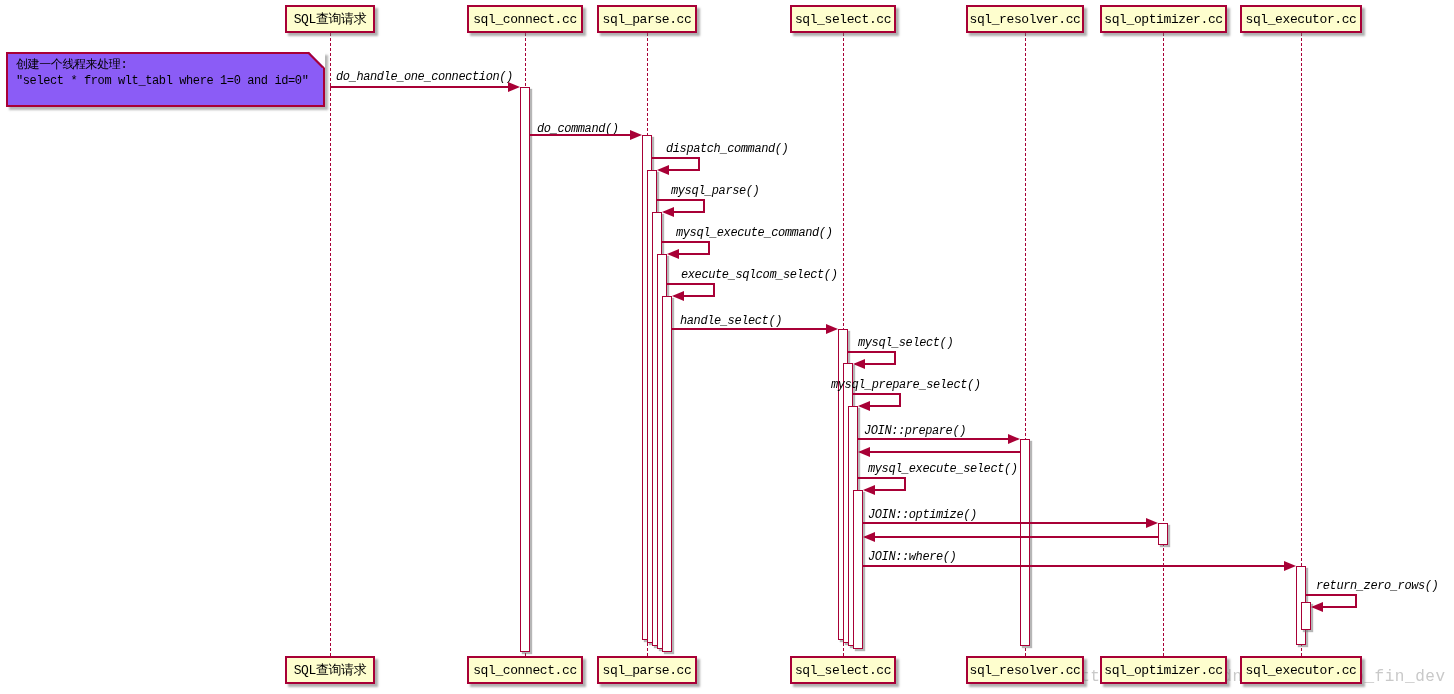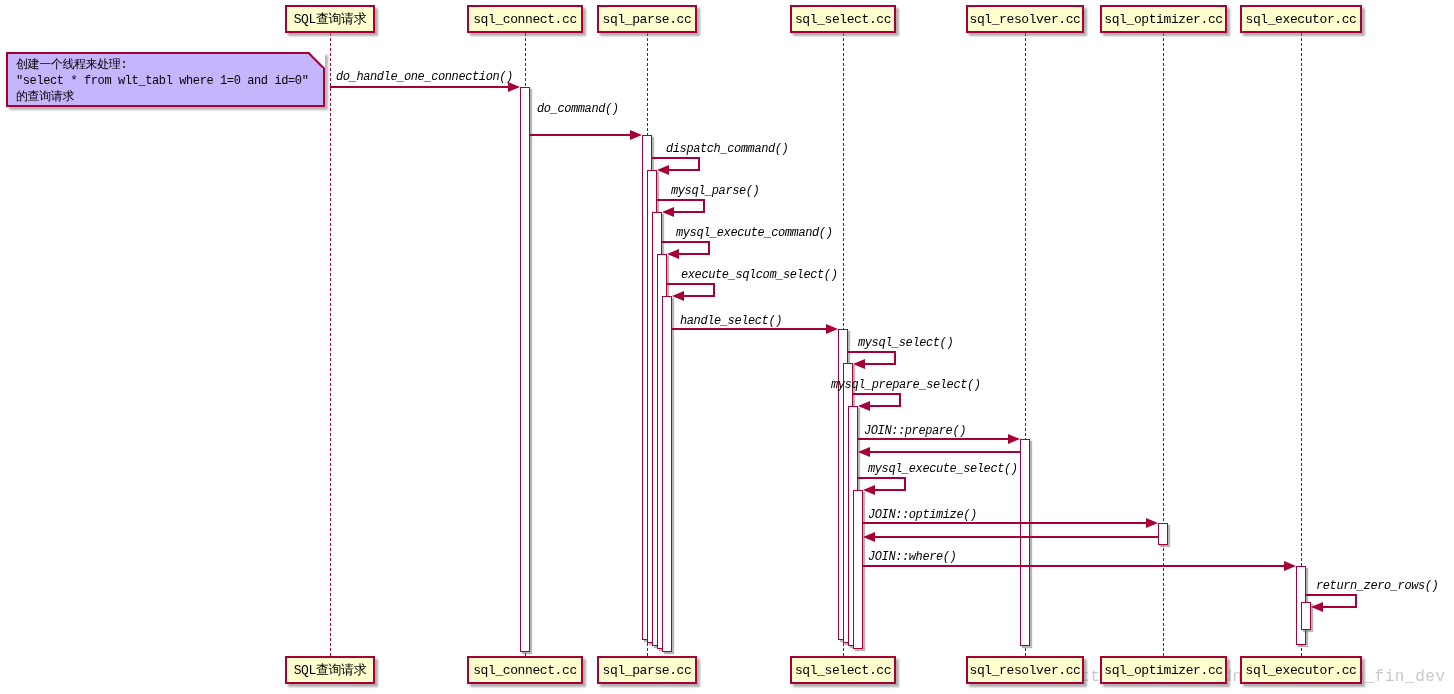--- a/index.html
+++ b/index.html
@@ -18,21 +18,21 @@
   
   .hl{position:absolute;height:2px;background:#A80036;z-index:2;}
   .vl{position:absolute;width:2px;background:#A80036;z-index:2;}
   .ar{position:absolute;width:0;height:0;border-top:5px solid transparent;
       border-bottom:5px solid transparent;z-index:2;}
   .ar.r{border-left:12px solid #A80036;}
   .ar.l{border-right:12px solid #A80036;}
   .lbl{position:absolute;font-size:12px;letter-spacing:-0.4px;color:#000;
        white-space:nowrap;z-index:2;font-style:italic;}
   
-  .note{position:absolute;left:6px;top:52px;width:319px;height:55px;background:#c4b5fd;
+  .note{position:absolute;left:6px;top:52px;width:319px;height:55px;background:#8b5cf6;
         border:2px solid #A80036;box-sizing:border-box;z-index:2;
         box-shadow:3px 3px 2px rgba(110,110,110,.5);
         font-size:12px;letter-spacing:-0.4px;color:#000;padding:3px 0 0 8px;line-height:16px;}
   .note .fold-cut{position:absolute;top:-2px;right:-2px;width:0;height:0;
         border-top:16px solid #fff;border-left:16px solid transparent;}
   .note .fold-line{position:absolute;top:5px;right:-3px;width:21px;height:2px;
         background:#A80036;transform:rotate(45deg);}
   .note div{white-space:nowrap;}
   
   .wm{position:absolute;left:1070px;top:668px;font-size:16px;letter-spacing:0.55px;
@@ -67,21 +67,20 @@
   <div class="pbox" style="left:790px;top:656px;width:106px">sql_select.cc</div>
   <div class="pbox" style="left:966px;top:656px;width:118px">sql_resolver.cc</div>
   <div class="pbox" style="left:1100px;top:656px;width:127px">sql_optimizer.cc</div>
   <div class="pbox" style="left:1240px;top:656px;width:122px">sql_executor.cc</div>
 
   <div class="note">
     <div class="fold-cut"></div>
     <div class="fold-line"></div>
     <div>创建一个线程来处理:</div>
     <div>"select * from wlt_tabl where 1=0 and id=0"</div>
-    <div>的查询请求</div>
   </div>
 
   <div class="act" style="left:520px;top:87px;height:565px"></div>
   <div class="act" style="left:642px;top:135px;height:505px"></div>
   <div class="act" style="left:647px;top:170px;height:473px"></div>
   <div class="act" style="left:652px;top:212px;height:434px"></div>
   <div class="act" style="left:657px;top:254px;height:395px"></div>
   <div class="act" style="left:662px;top:296px;height:356px"></div>
   <div class="act" style="left:838px;top:329px;height:311px"></div>
   <div class="act" style="left:843px;top:363px;height:280px"></div>
@@ -89,21 +88,21 @@
   <div class="act" style="left:853px;top:490px;height:159px"></div>
   <div class="act" style="left:1020px;top:439px;height:207px"></div>
   <div class="act" style="left:1158px;top:523px;height:22px"></div>
   <div class="act" style="left:1296px;top:566px;height:79px"></div>
   <div class="act" style="left:1301px;top:602px;height:28px"></div>
 
   <div class="lbl" style="left:336px;top:70px">do_handle_one_connection()</div>
   <div class="hl" style="left:330px;top:86px;width:182px"></div>
   <div class="ar r" style="left:508px;top:82px"></div>
 
-  <div class="lbl" style="left:537px;top:102px">do_command()</div>
+  <div class="lbl" style="left:537px;top:122px">do_command()</div>
   <div class="hl" style="left:530px;top:134px;width:104px"></div>
   <div class="ar r" style="left:630px;top:130px"></div>
 
   <div class="lbl" style="left:666px;top:142px">dispatch_command()</div>
   <div class="hl" style="left:652px;top:157px;width:48px"></div>
   <div class="vl" style="left:698px;top:157px;height:14px"></div>
   <div class="hl" style="left:659px;top:169px;width:41px"></div>
   <div class="ar l" style="left:657px;top:165px"></div>
 
   <div class="lbl" style="left:671px;top:184px">mysql_parse()</div>

